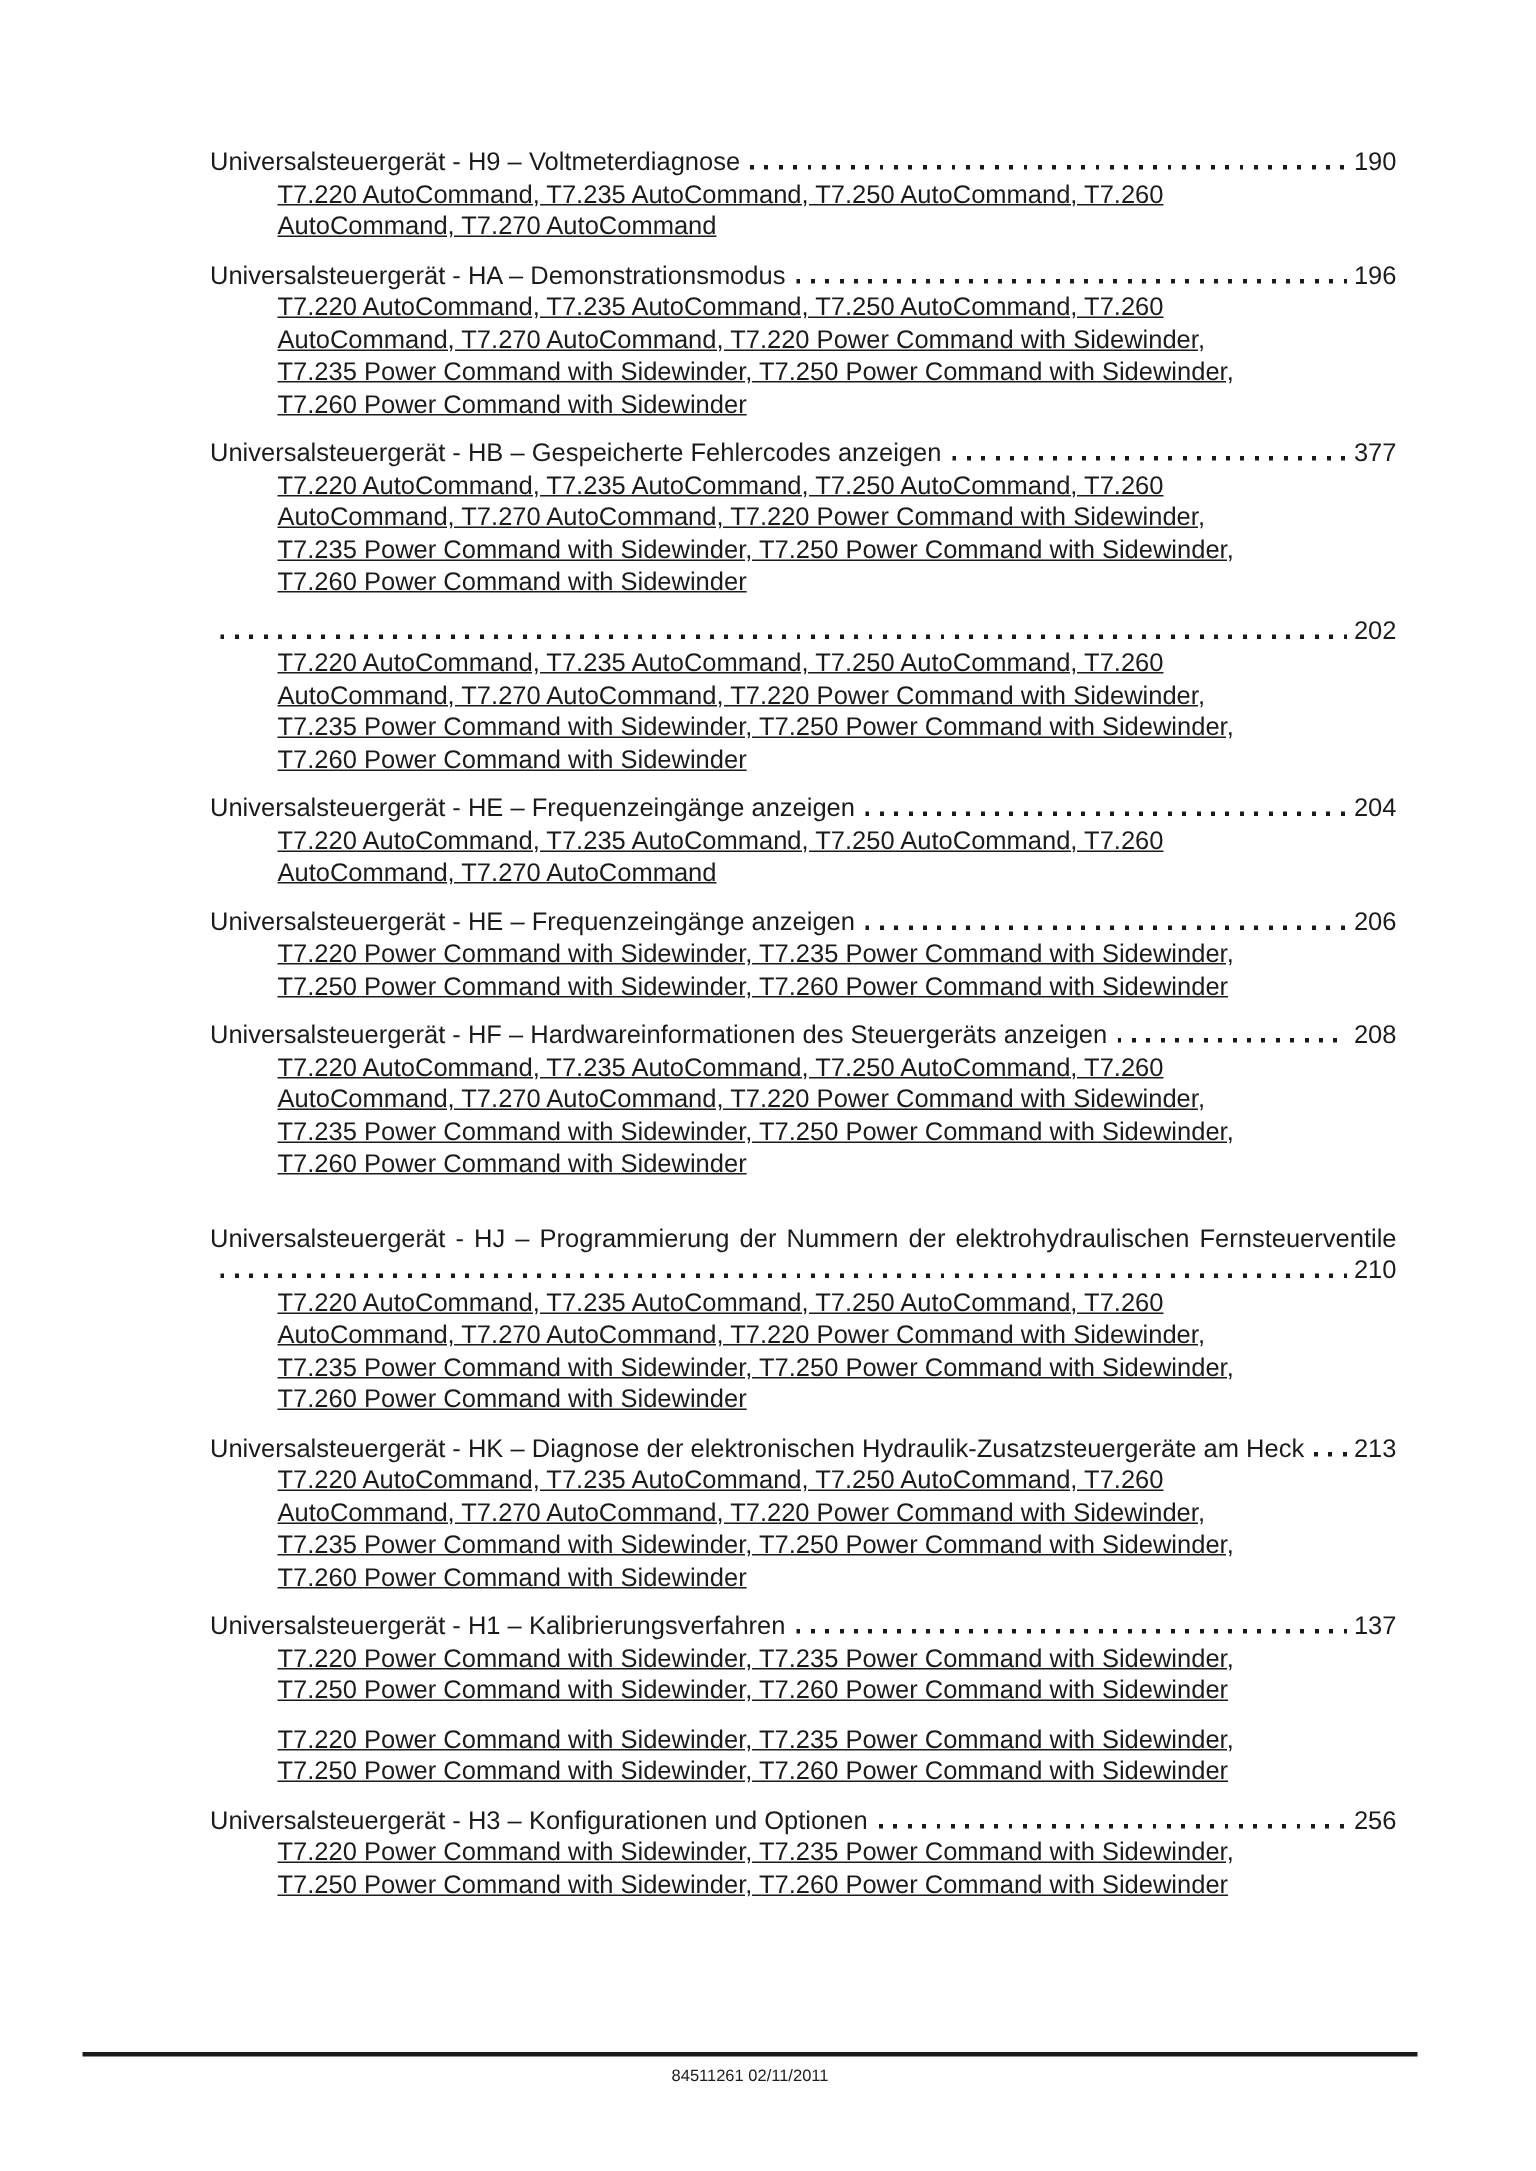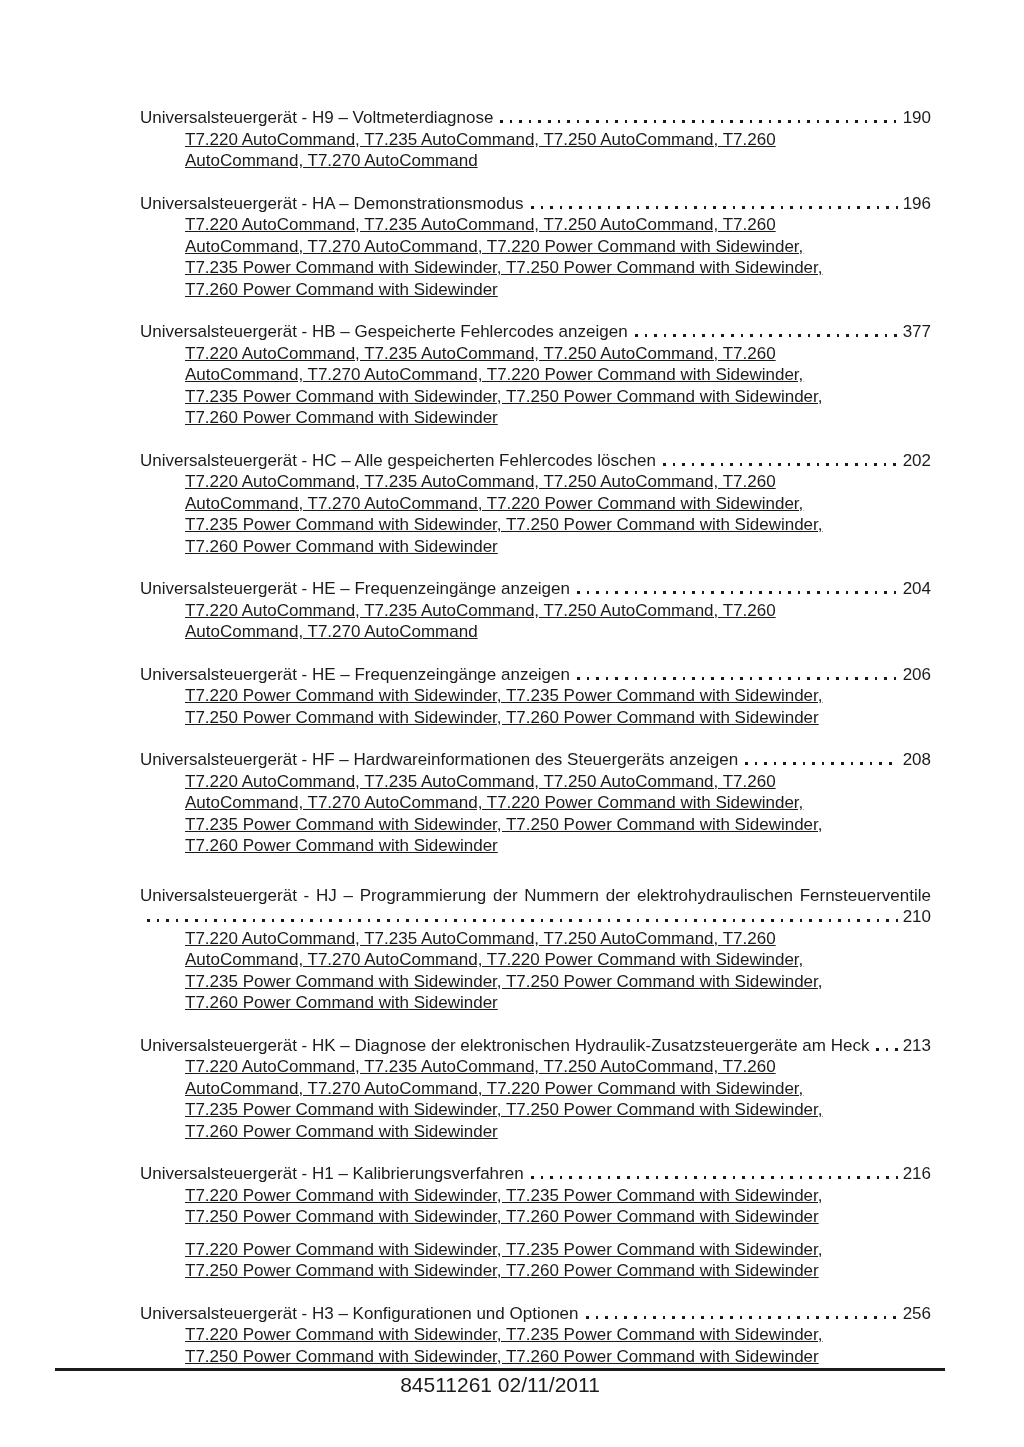--- a/index.html
+++ b/index.html
@@ -31,21 +31,20 @@
   }
   .toc-entry { margin-bottom: 11px; }
   .title-row {
     display: flex;
     align-items: baseline;
     width: 100%;
   }
   .entry-title {
     white-space: nowrap;
     flex: 0 1 auto;
-    margin-top: 10px;
   }
   .entry-title-justified {
     text-align: justify;
     text-align-last: justify;
     width: 100%;
     margin-top: 28px;
   }
   .dot-leader {
     flex: 1 1 auto;
     min-width: 10px;
@@ -71,21 +70,21 @@
     width: 890px;
     height: 3px;
     background: #1b1b1b;
   }
   .footer-text {
     position: absolute;
     left: 55px;
     top: 1375px;
     width: 890px;
     text-align: center;
-    font-size: 21px;
+    font-size: 11px;
     line-height: 19px;
     color: #1b1b1b;
   }
 </style>
 </head>
 <body>
 
 <div class="page">
   <div class="toc">
       <div class="toc-entry">
@@ -120,21 +119,20 @@
         </div>
         <div class="models">
           <div class="model-line">T7.220 AutoCommand, T7.235 AutoCommand, T7.250 AutoCommand, T7.260</div>
           <div class="model-line">AutoCommand, T7.270 AutoCommand, T7.220 Power Command with Sidewinder,</div>
           <div class="model-line">T7.235 Power Command with Sidewinder, T7.250 Power Command with Sidewinder,</div>
           <div class="model-line">T7.260 Power Command with Sidewinder</div>
         </div>
       </div>
       <div class="toc-entry">
         <div class="title-row">
-          <span class="entry-title">Universalsteuergerät - HC – Alle gespeicherten Fehlercodes löschen</span>
           <span class="dot-leader"></span>
           <span class="page-num">202</span>
         </div>
         <div class="models">
           <div class="model-line">T7.220 AutoCommand, T7.235 AutoCommand, T7.250 AutoCommand, T7.260</div>
           <div class="model-line">AutoCommand, T7.270 AutoCommand, T7.220 Power Command with Sidewinder,</div>
           <div class="model-line">T7.235 Power Command with Sidewinder, T7.250 Power Command with Sidewinder,</div>
           <div class="model-line">T7.260 Power Command with Sidewinder</div>
         </div>
       </div>
@@ -196,21 +194,21 @@
           <div class="model-line">T7.220 AutoCommand, T7.235 AutoCommand, T7.250 AutoCommand, T7.260</div>
           <div class="model-line">AutoCommand, T7.270 AutoCommand, T7.220 Power Command with Sidewinder,</div>
           <div class="model-line">T7.235 Power Command with Sidewinder, T7.250 Power Command with Sidewinder,</div>
           <div class="model-line">T7.260 Power Command with Sidewinder</div>
         </div>
       </div>
       <div class="toc-entry">
         <div class="title-row">
           <span class="entry-title">Universalsteuergerät - H1 – Kalibrierungsverfahren</span>
           <span class="dot-leader"></span>
-          <span class="page-num">216</span>
+          <span class="page-num">137</span>
         </div>
         <div class="models">
           <div class="model-line">T7.220 Power Command with Sidewinder, T7.235 Power Command with Sidewinder,</div>
           <div class="model-line">T7.250 Power Command with Sidewinder, T7.260 Power Command with Sidewinder</div>
         </div>
       </div>
       <div class="toc-entry">
         <div class="models">
           <div class="model-line">T7.220 Power Command with Sidewinder, T7.235 Power Command with Sidewinder,</div>
           <div class="model-line">T7.250 Power Command with Sidewinder, T7.260 Power Command with Sidewinder</div>

